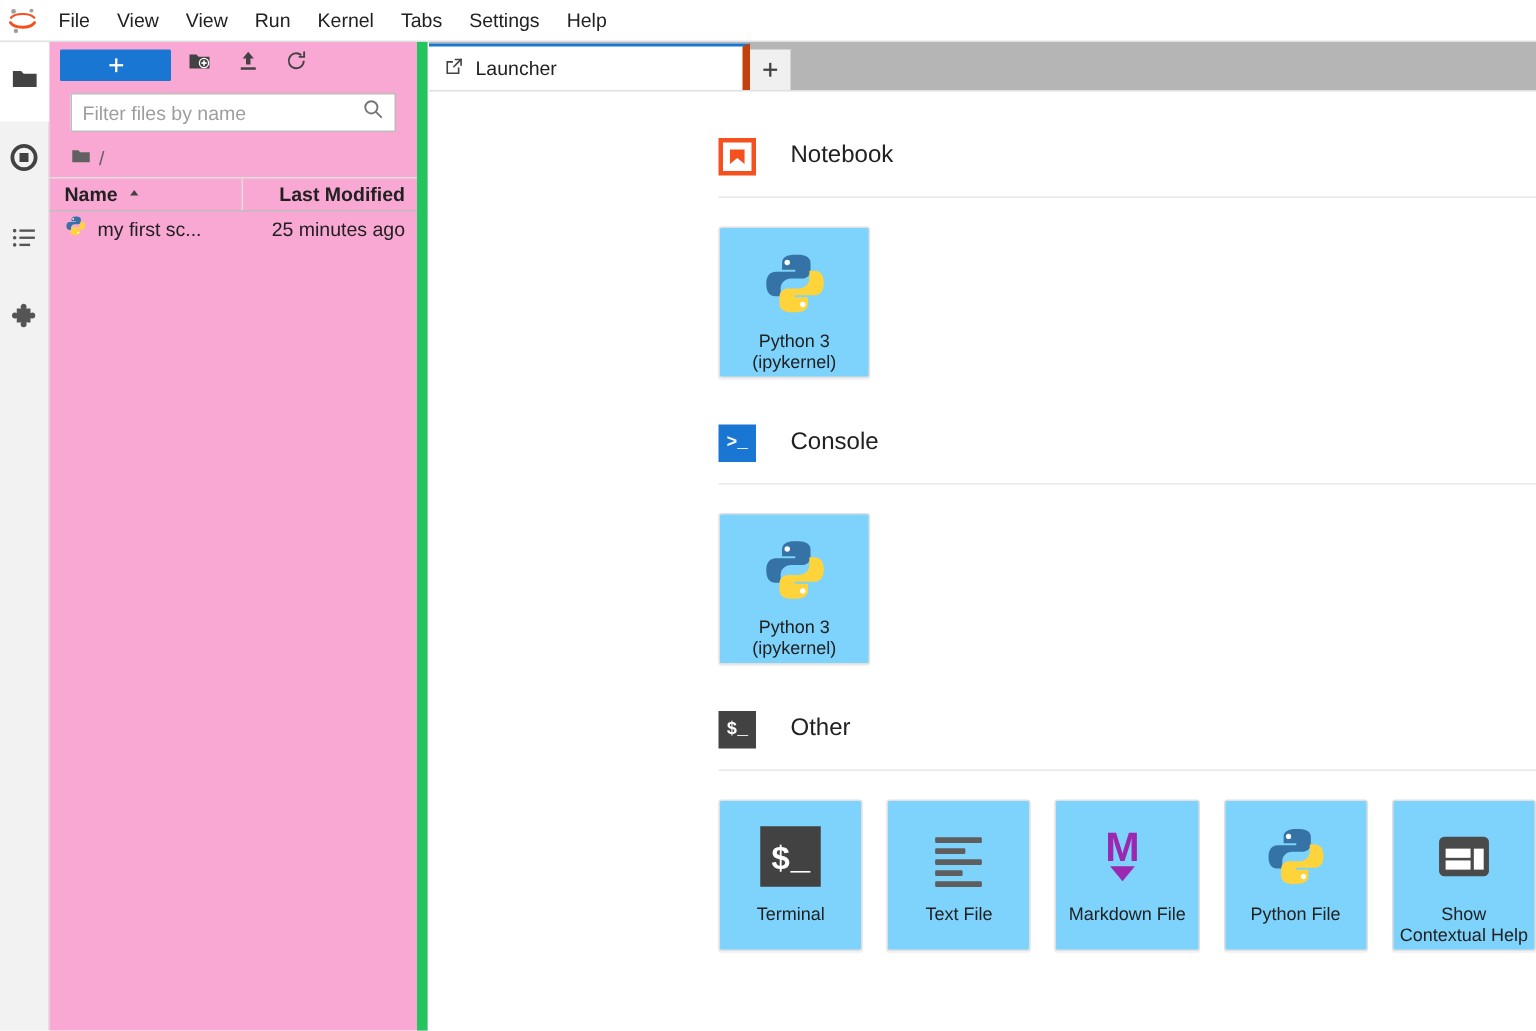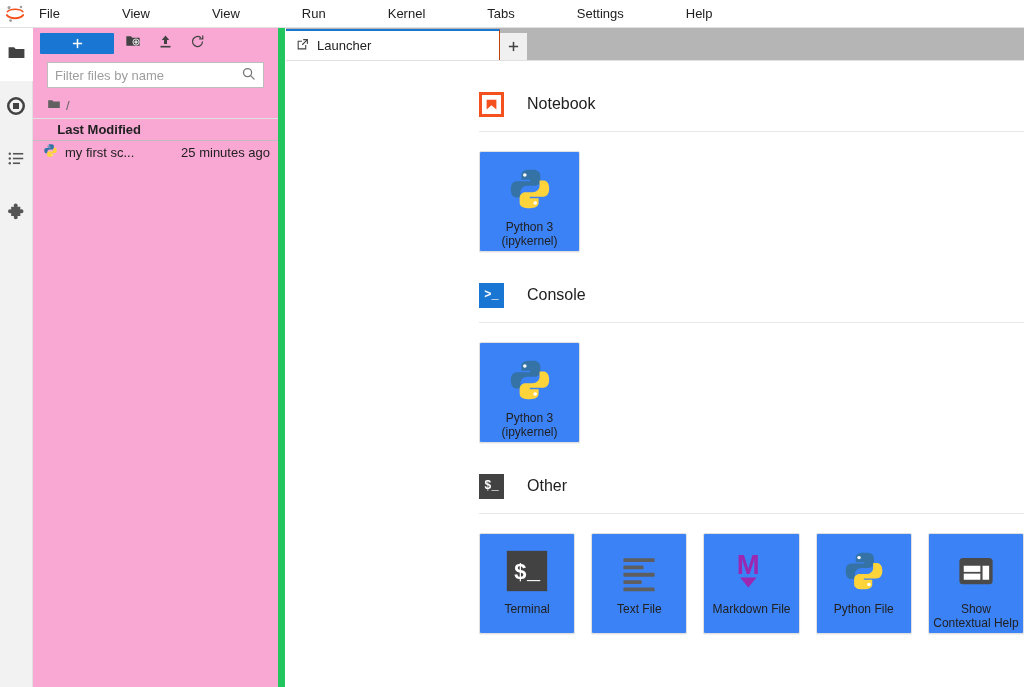--- a/index.html
+++ b/index.html
@@ -18,21 +18,21 @@
     width: 1024px; height: 28px;
     background: #ffffff;
     border-bottom: 1px solid #e0e0e0;
     display: flex; align-items: center;
   }
   #jp-logo {
     width: 30px; height: 28px;
     display: flex; align-items: center; justify-content: center;
     flex: none;
   }
-  .menu-items { display: flex; align-items: flex-start; height: 28px; gap: 44px; }
+  .menu-items { display: flex; align-items: flex-start; height: 28px; }
   .menu-item {
     padding: 0 9px; height: 28px; line-height: 28px;
     font-size: 13px; color: #212121;
     cursor: pointer; white-space: nowrap;
   }
 
   
   #activitybar {
     position: absolute; top: 28px; left: 0;
     width: 33px; height: 659px;
@@ -140,21 +140,21 @@
   #tabbar {
     height: 32px; background: #b5b5b5;
     display: flex; align-items: flex-end;
     flex: none;
     position: relative;
   }
   .tab {
     height: 31px; min-width: 214px;
     background: #fff;
     border-top: 2px solid #1976d2;
-    border-right: 1px solid #c2410c;
+    border-right: 5px solid #c2410c;
     display: flex; align-items: center;
     padding: 0 10px; gap: 8px;
     font-size: 13px; color: #212121;
     cursor: pointer;
   }
   #addtab {
     width: 28px; height: 27px;
     background: #f0f0f0;
     display: flex; align-items: center; justify-content: center;
     cursor: pointer;
@@ -181,21 +181,21 @@
   }
   .card-row {
     display: flex; gap: 16px;
     padding: 19px 0 0 146px;
     flex-wrap: nowrap;
   }
   .card {
     width: 101px; height: 101px;
     border: 1px solid #e0e0e0;
     border-radius: 2px;
-    background: #3b82f6;
+    background: #7dd3fc;
     display: flex; flex-direction: column;
     align-items: center; justify-content: flex-start;
     cursor: pointer;
     box-shadow: 0 1px 1px rgba(0,0,0,0.06);
     padding-top: 13px;
   }
   .card-icon {
     height: 48px; display: flex; align-items: center; justify-content: center;
   }
   .card-label {
@@ -338,20 +338,28 @@
   <div id="fb-breadcrumb">
     <span>
       <svg width="14" height="14" viewBox="0 0 24 24" fill="#616161">
         <path d="M2 5.5h7l2 2.2h11v11.3H2z"></path>
       </svg>
     </span>
     <span>/</span>
   </div>
 
   <div id="fb-header">
+    <div class="fbh-name">
+      <span>Name</span>
+      <span>
+        <svg width="11" height="11" viewBox="0 0 24 24" fill="#424242">
+            <path d="M12 8l6 8H6z"></path>
+          </svg>
+      </span>
+    </div>
     <div class="fbh-mod">Last Modified</div>
   </div>
 
   <div id="fb-list">
     <div class="fb-row">
       <div class="fname">
         <span>
           <svg width="15" height="15" viewBox="0 0 24 24">
             <path d="M11.9 2c-2.6 0-4.4.9-4.4 2.8v2.4h4.6v.7H5.4c-1.9 0-3.4 1.2-3.4 4.2s1.3 4.3 3.2 4.3h1.8v-2.6c0-2 1.6-3.5 3.6-3.5h3.9c1.6 0 2.9-1.3 2.9-2.9V4.8C17.4 3 15.6 2 13.3 2z" fill="#3572A5"></path>
             <circle cx="9.3" cy="4.7" r=".95" fill="#fff"></circle>

